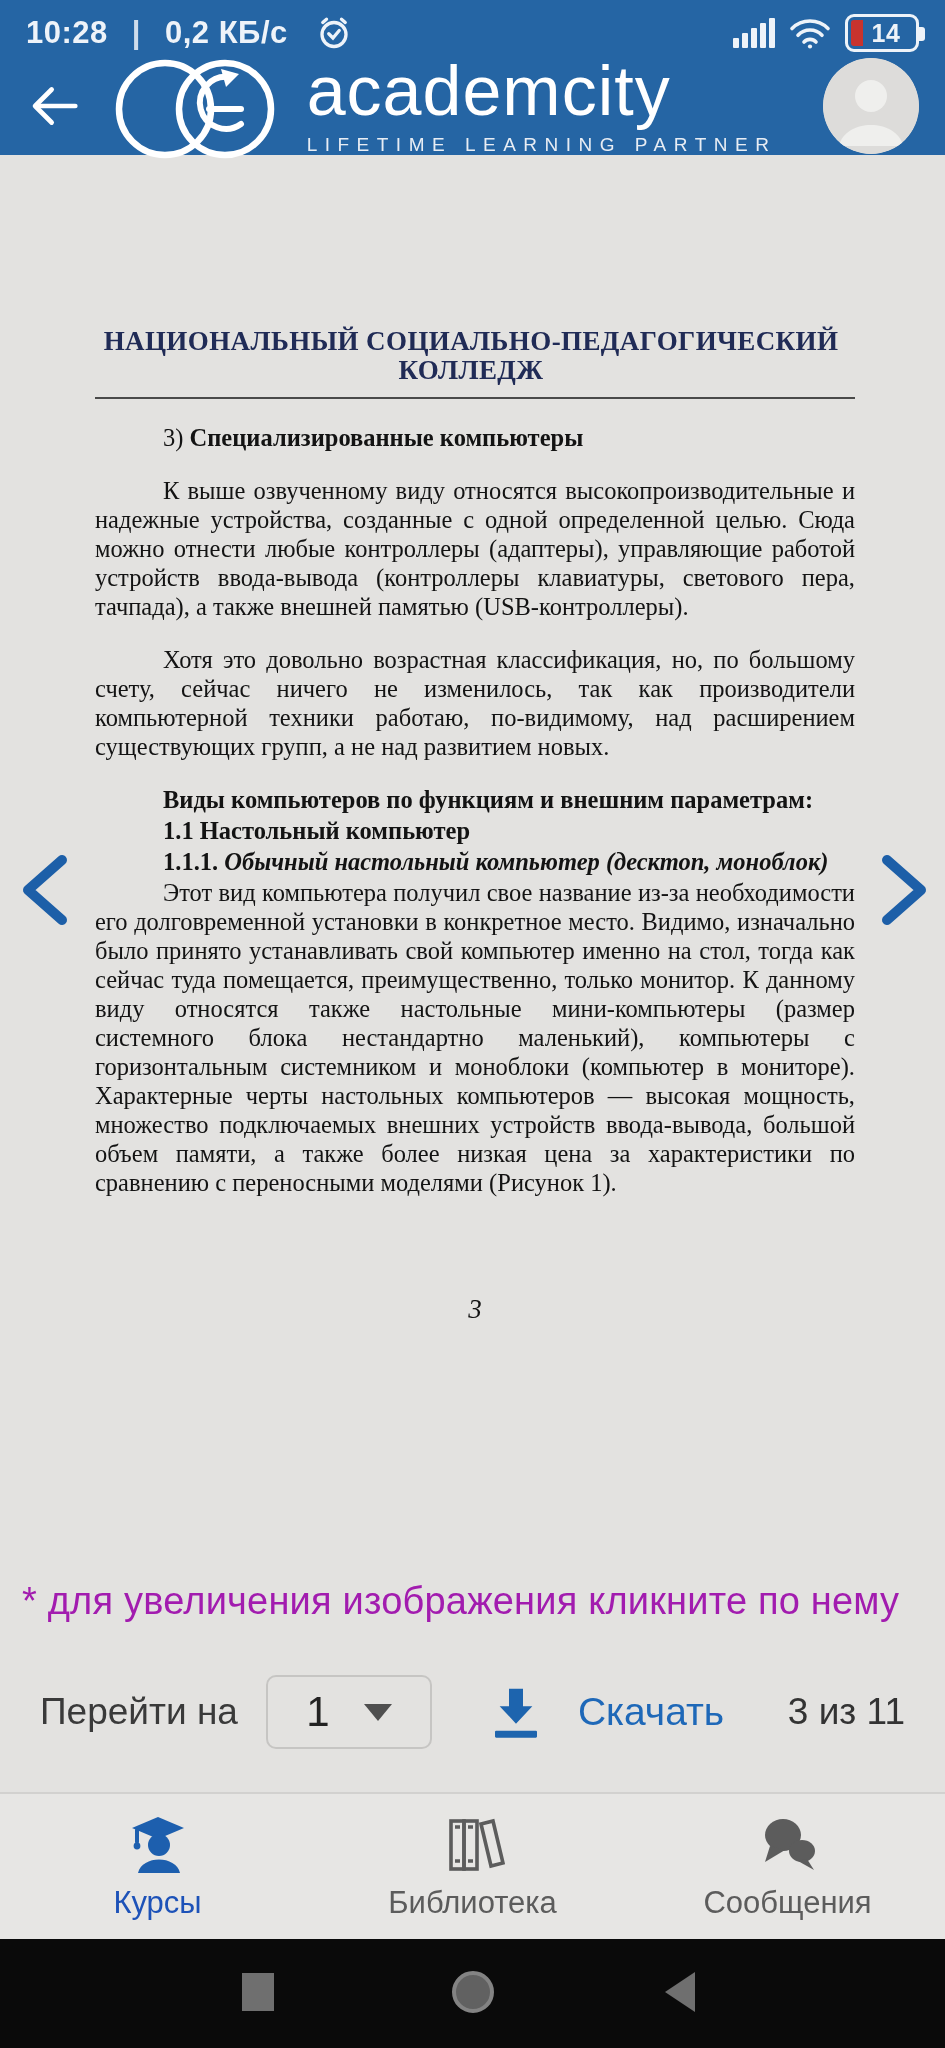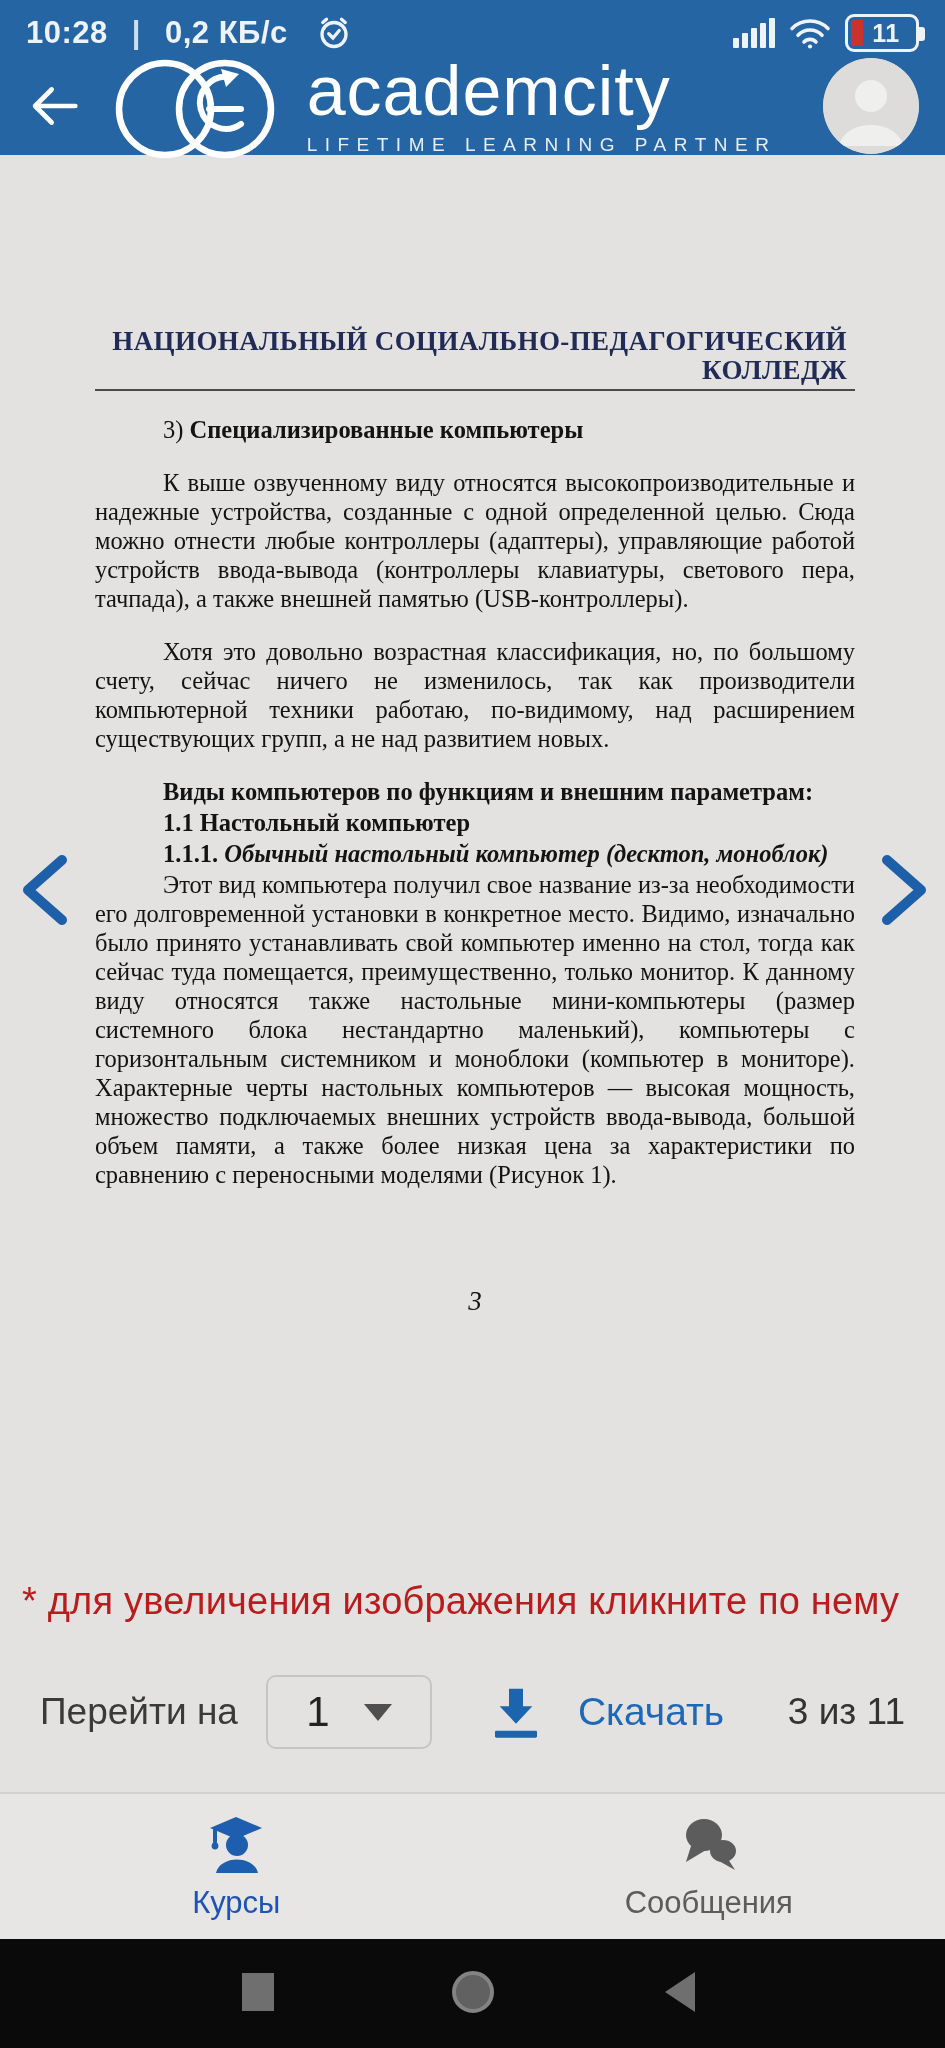--- a/index.html
+++ b/index.html
@@ -29,34 +29,34 @@
   .brand-text { display:flex; flex-direction:column; align-items:flex-start; }
   .brand-name { font-size:70px; font-weight:400; letter-spacing:1px; color:#fff; line-height:1; }
   .brand-tag  { font-size:19px; font-weight:400; letter-spacing:7.5px; color:#e8edf4; margin-top:8px; }
   .avatar { width:96px; height:96px; border-radius:50%; background:#dddcda; overflow:hidden; flex:none; }
 
   
   .doc { position:absolute; top:155px; left:0; right:0;
          padding:0 90px 0 95px;
          font-family:"Liberation Serif", serif; color:#131313;
          font-size:24.5px; line-height:29px; text-align:justify; }
-  .college { margin-top:172px; text-align:right; font-weight:700; color:#202b56;
-             font-size:27px; letter-spacing:.4px; padding:0 8px 4px 0; border-bottom:2px solid #4a4a4a; }
+  .college { margin-top:172px; text-align:center; font-weight:700; color:#202b56;
+             font-size:27px; letter-spacing:.4px; padding:0 8px 12px 0; border-bottom:2px solid #4a4a4a; }
   .doc p { margin-top:24px; text-indent:68px; }
   .doc .tight { margin-top:2px; }
   .b { font-weight:700; }
   .bi { font-weight:700; font-style:italic; }
   .pagenum { margin-top:98px; text-align:center; font-style:italic; font-size:27px; text-indent:0; }
 
   
   .chev { position:absolute; top:852px; width:60px; height:76px; color:#1d5fa8; cursor:pointer; }
   .chev.left { left:14px; } .chev.right { right:10px; }
 
   
-  .zoom-note { position:absolute; left:22px; top:1580px; font-size:38px; color:#b91c1c; letter-spacing:.2px; }
+  .zoom-note { position:absolute; left:22px; top:1580px; font-size:38px; color:#a21caf; letter-spacing:.2px; }
   .pager { position:absolute; left:0; right:0; top:1660px; height:104px; display:flex; align-items:center; color:#3a3a3a; }
   .goto-label { margin-left:40px; font-size:37px; }
   .page-select { margin-left:28px; width:166px; height:74px; border:2px solid #c6c5c3; border-radius:10px;
                  display:flex; align-items:center; justify-content:center; gap:34px; cursor:pointer; }
   .page-select .val { font-size:42px; color:#222; }
   .page-select .tri { width:0; height:0; border-left:14px solid transparent; border-right:14px solid transparent; border-top:17px solid #4f4f4f; }
   .dl-btn { margin-left:56px; width:56px; height:56px; color:#1d64ae; cursor:pointer; }
   .dl-label { margin-left:34px; font-size:39px; color:#1e68b8; cursor:pointer; }
   .page-indicator { margin-left:auto; margin-right:40px; font-size:37px; color:#333; }
 
@@ -106,21 +106,21 @@
         <span style="display:inline-flex;">
           <svg width="42" height="34" viewBox="0 0 28 22" fill="none" stroke="#eef3f9" stroke-width="2.4" stroke-linecap="round">
             <path d="M2 8 a17 17 0 0 1 24 0"></path>
             <path d="M6 12.5 a11 11 0 0 1 16 0"></path>
             <path d="M10 17 a5.5 5.5 0 0 1 8 0"></path>
             <circle cx="14" cy="20" r="1.4" fill="#eef3f9" stroke="none"></circle>
           </svg>
         </span>
         <span class="battery">
           <span class="lvl"></span>
-          <span class="pct">11</span>
+          <span class="pct">14</span>
         </span>
       </div>
     </div>
 
     <div class="brandrow">
       <div class="backbtn">
         <svg width="52" height="44" viewBox="0 0 44 36" fill="none" stroke="#fff" stroke-width="4" stroke-linecap="round" stroke-linejoin="round">
           <path d="M20 4 L6 18 L20 32"></path>
             <path d="M7 18 H40"></path>
         </svg>
@@ -202,20 +202,29 @@
       <svg class="nicon" viewBox="0 0 64 64" fill="currentColor">
         <polygon points="32,4 58,15 32,26 6,15"></polygon>
         <rect x="9" y="15" width="4" height="16" rx="2"></rect>
         <circle cx="11" cy="33" r="3.4"></circle>
         <circle cx="33" cy="32" r="11"></circle>
         <path d="M12 60 C16 42 50 42 54 60 Z"></path>
       </svg>
       <span class="nlabel">Курсы</span>
     </div>
 
+    <div class="nav-item">
+      <svg class="nicon" viewBox="0 0 64 64" fill="none" stroke="currentColor" stroke-width="3.6">
+        <rect x="10" y="8" width="13" height="48"></rect>
+        <rect x="23" y="8" width="13" height="48"></rect>
+        <path d="M14 14 h5 M27 14 h5 M14 48 h5 M27 48 h5"></path>
+        <path d="M40 11 L52 8 L62 50 L50 53 Z"></path>
+      </svg>
+      <span class="nlabel">Библиотека</span>
+    </div>
 
     <div class="nav-item">
       <svg class="nicon" viewBox="0 0 64 64" fill="currentColor">
         <ellipse cx="27" cy="22" rx="18" ry="16"></ellipse>
         <polygon points="14,33 9,49 29,37"></polygon>
         <ellipse cx="46" cy="38" rx="13" ry="11"></ellipse>
         <polygon points="51,46 58,57 42,48"></polygon>
       </svg>
       <span class="nlabel">Сообщения</span>
     </div>

